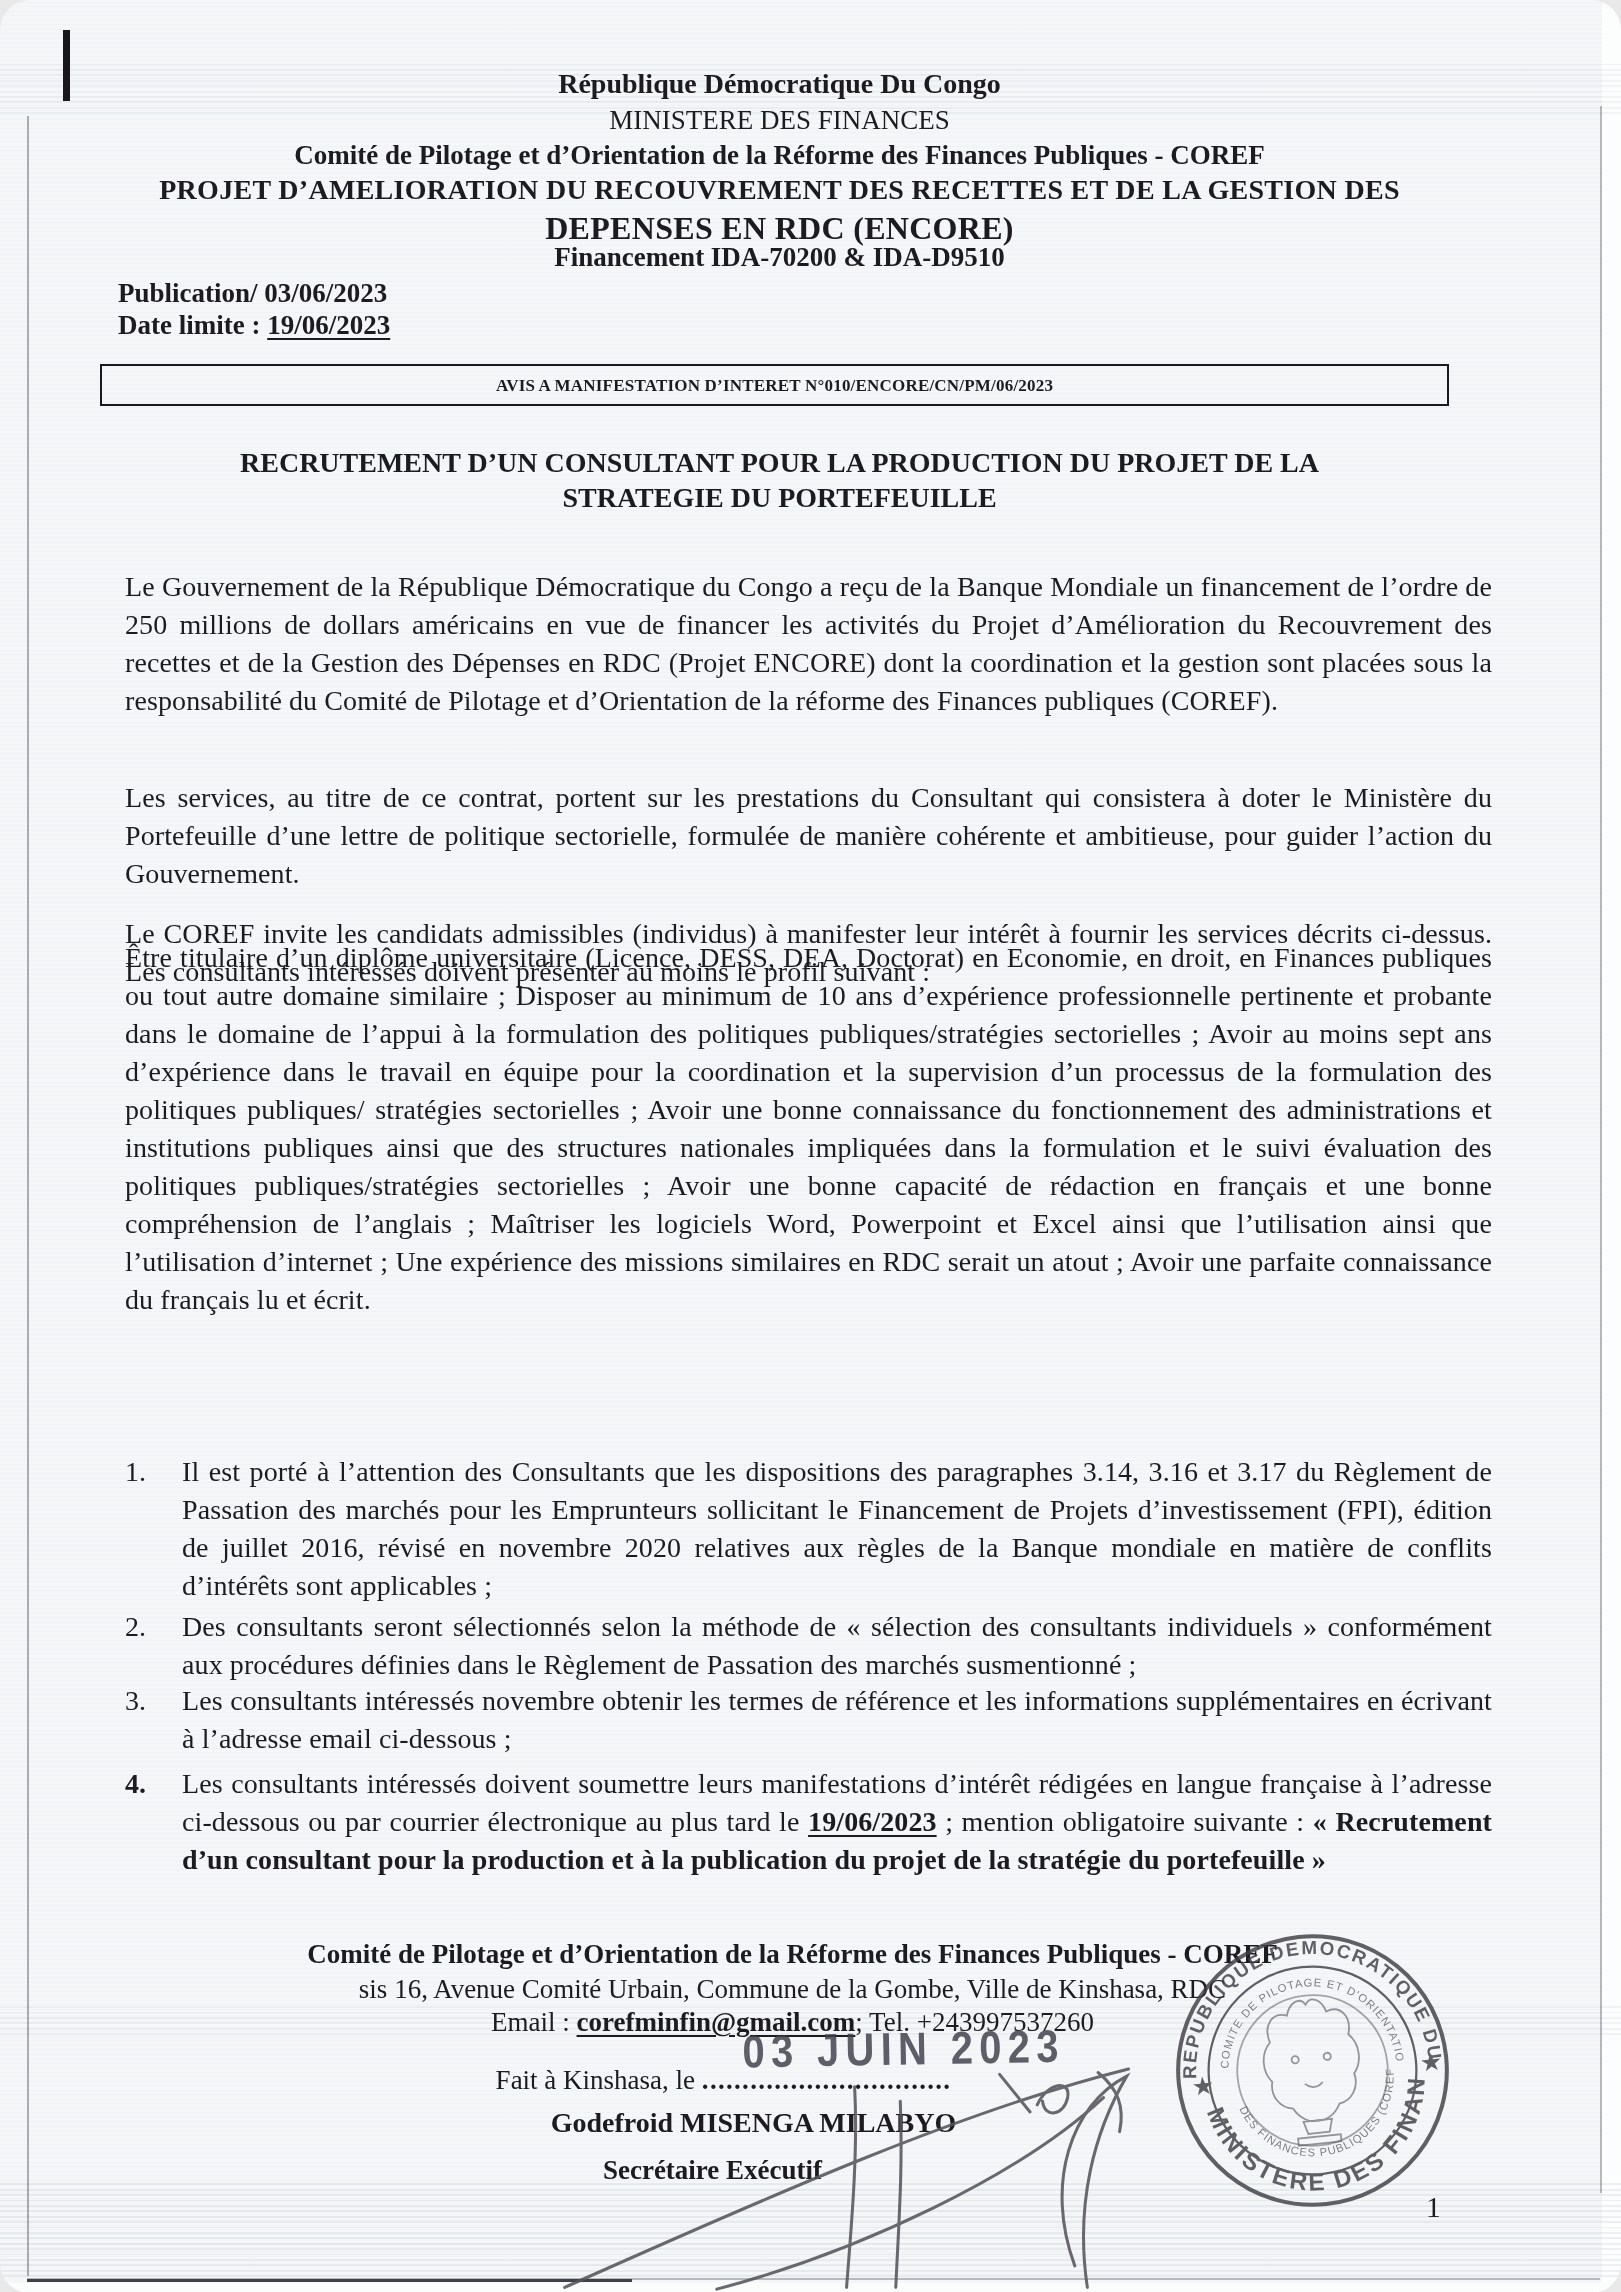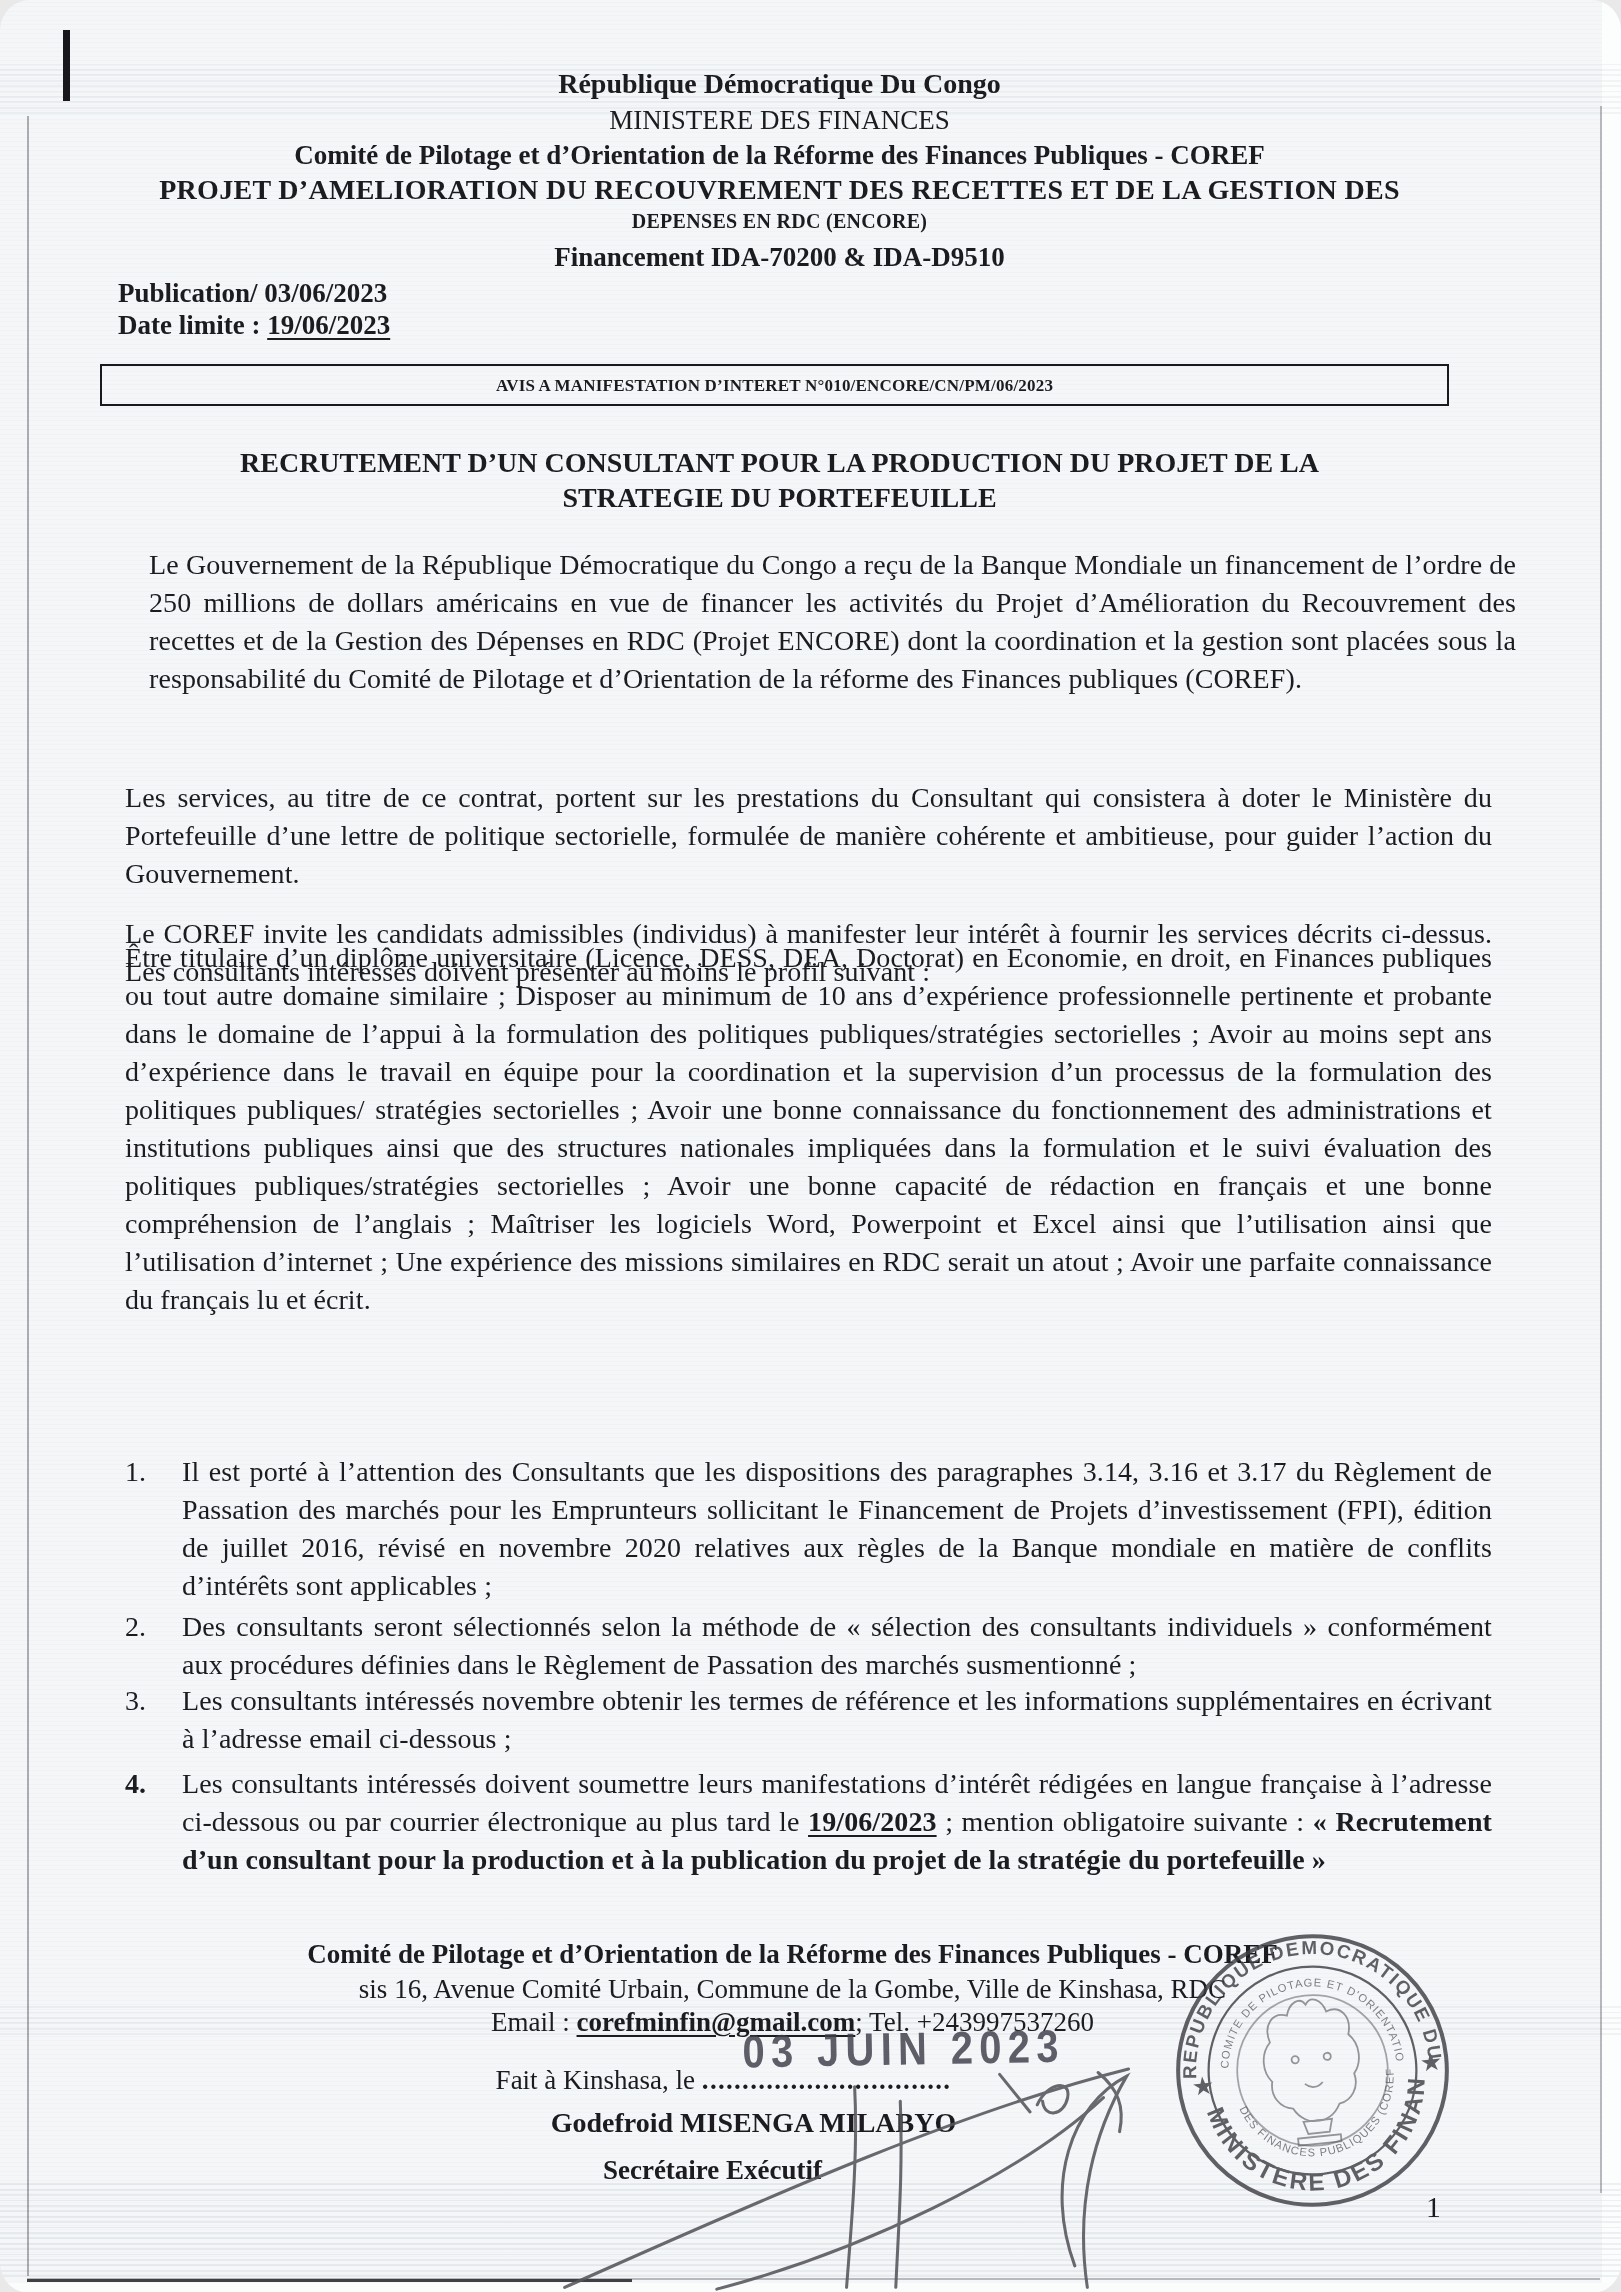--- a/index.html
+++ b/index.html
@@ -30,29 +30,29 @@
   .below-bottom{position:absolute;left:0;top:2283px;width:100%;height:9.9px;background:#fbfcfc;z-index:1;}
   .mark-topleft{position:absolute;left:63px;top:30px;width:7.2px;height:71px;background:#17171c;z-index:2;}
   
   .abs{position:absolute;z-index:2;}
   .ctr{text-align:center;}
   .hdr{left:96px;width:1367px;}
   .h-country{top:68px;font-size:28px;font-weight:bold;}
   .h-ministry{top:105px;font-size:27px;}
   .h-committee{top:140px;font-size:27px;font-weight:bold;}
   .h-proj1{top:174px;font-size:28px;font-weight:bold;letter-spacing:0.3px;}
-  .h-proj2{top:210px;font-size:20px;font-weight:bold;letter-spacing:0.3px;}
+  .h-proj2{top:210px;font-size:32px;font-weight:bold;letter-spacing:0.3px;}
   .h-fin{top:242px;font-size:27px;font-weight:bold;}
   .pub{left:118px;top:277px;width:806px;font-size:27px;font-weight:bold;line-height:32px;}
   .u{text-decoration:underline;text-decoration-thickness:2.2px;text-underline-offset:3.6px;}
   .avis-box{left:100px;top:364px;width:1345px;height:38px;border:2.7px solid #1a1a1e;
     font-size:17px;font-weight:bold;line-height:39px;text-align:center;letter-spacing:0.2px;}
   .subject{left:96px;top:445px;width:1367px;font-size:28px;font-weight:bold;line-height:35px;text-align:center;}
   .para{left:125px;width:1367px;font-size:28px;line-height:38px;text-align:justify;letter-spacing:0.1px;}
-  .p1{top:546px;margin-left:24px;} .p2{top:779px;} .p3{top:915px;} .p4{top:939px;}
+  .p1{top:568px;} .p2{top:779px;} .p3{top:915px;} .p4{top:939px;}
   .li{left:125px;width:1367px;display:flex;font-size:28px;line-height:38px;}
   .li .num{width:57px;flex:none;}
   .li .txt{flex:1;text-align:justify;letter-spacing:0.1px;}
   .li1{top:1453px;} .li2{top:1608px;} .li3{top:1682px;} .li4{top:1765px;}
   .b{font-weight:bold;}
   .ft{width:1367px;text-align:center;}
   .ft-org{left:109px;top:1939px;font-size:27px;font-weight:bold;}
   .ft-addr{left:109px;top:1974px;font-size:27px;}
   .ft-mail{left:109px;top:2007px;font-size:27px;}
   .ft-fait{left:40px;top:2065px;font-size:27px;}

